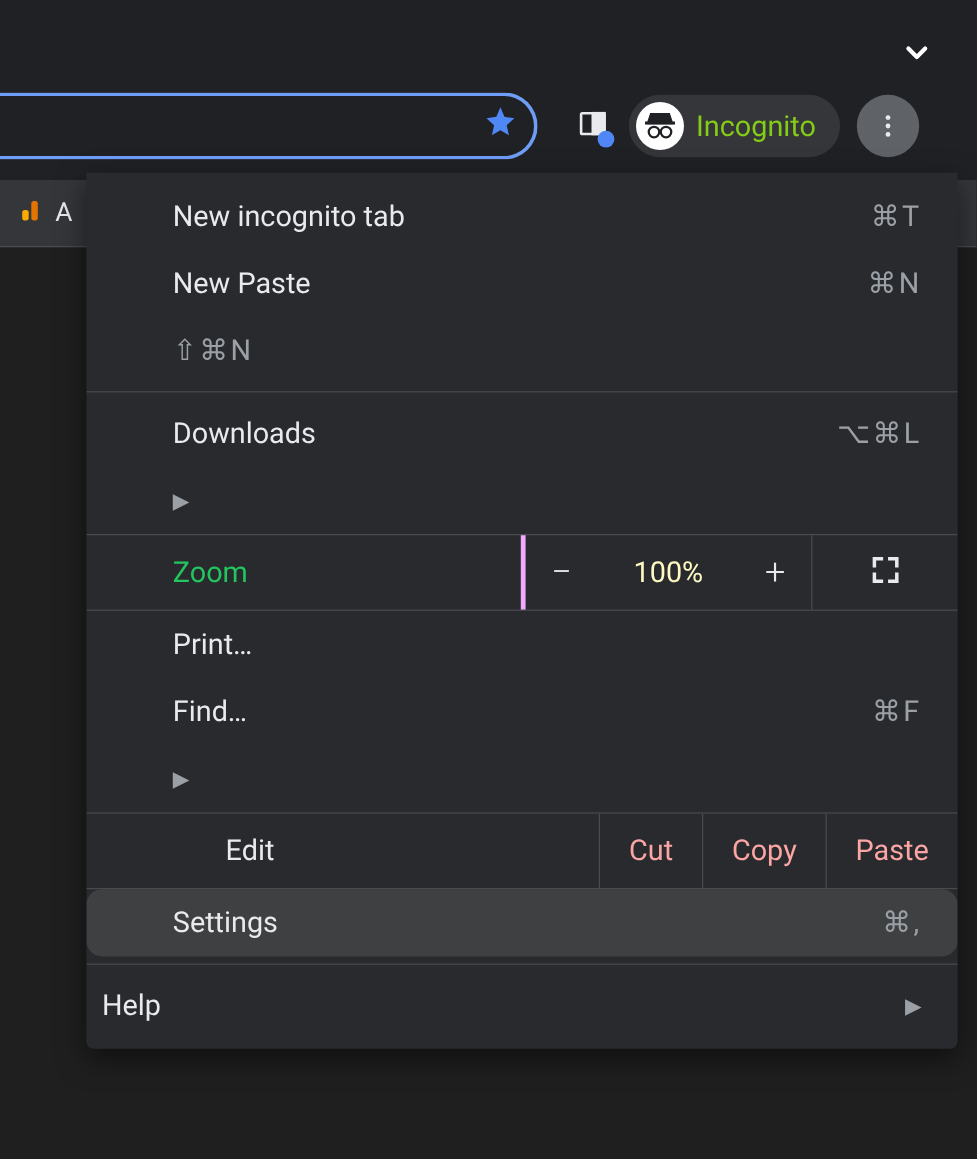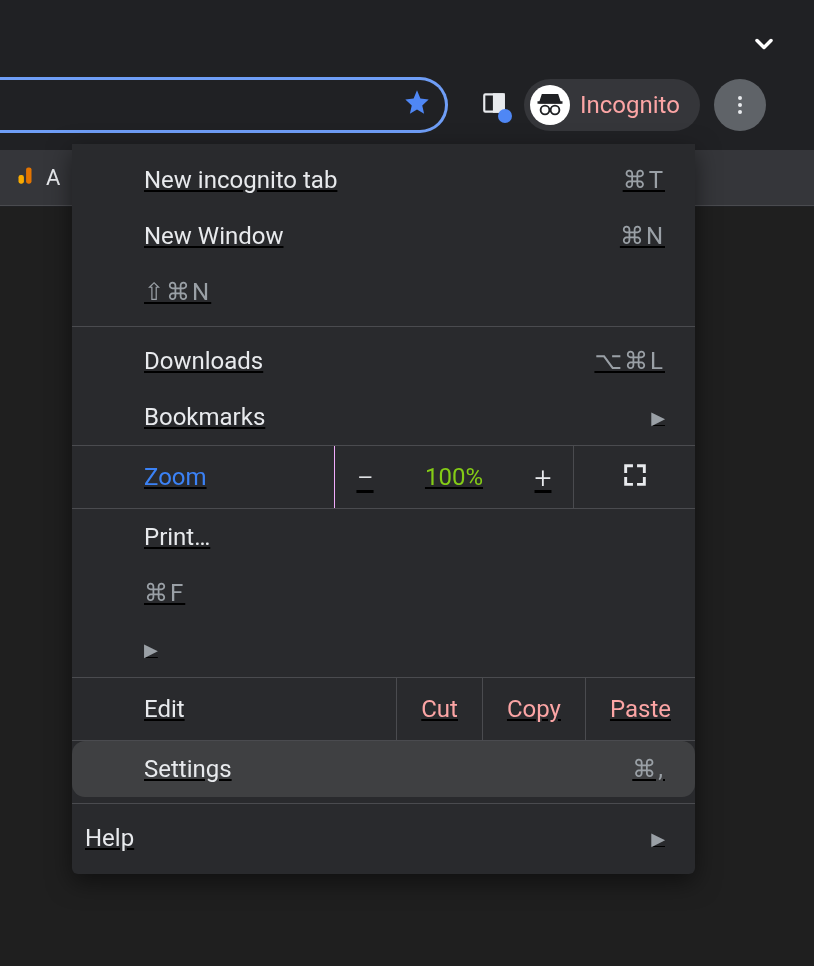--- a/index.html
+++ b/index.html
@@ -106,21 +106,21 @@
       align-items: center;
       justify-content: center;
     }
     
     .incognito-avatar svg {
       width: 30px;
       height: 30px;
     }
     
     .incognito-label {
-      color: #fca5a5;
+      color: #84cc16;
       font-size: 24px;
       font-weight: 400;
     }
     
     .kebab-button {
       width: 52px;
       height: 52px;
       background: #5f6368;
       border-radius: 50%;
       display: flex;
@@ -168,26 +168,25 @@
       right: 0;
       bottom: 0;
       background: #1f1f1f;
     }
     
     
     .dropdown-menu {
       position: absolute;
       top: 144px;
       left: 72px;
-      width: 623px;
+      width: 726px;
       background: #292a2d;
       border-radius: 0 0 6px 6px;
       box-shadow: 0 8px 24px rgba(0,0,0,0.5);
       overflow: hidden;
-      text-decoration: underline;
     }
     
     .menu-item {
       height: 56px;
       display: flex;
       align-items: center;
       padding: 0 30px 0 72px;
       color: #e8eaed;
       font-size: 24px;
       border-bottom: none;
@@ -236,41 +235,41 @@
       height: 64px;
       border-top: 1px solid #4a4b4f;
       border-bottom: 1px solid #4a4b4f;
     }
     
     .zoom-label {
       flex: 1;
       display: flex;
       align-items: center;
       padding-left: 72px;
-      color: #3b82f6;
-      font-size: 24px;
-      border-right: 1px solid #f0abfc;
+      color: #22c55e;
+      font-size: 24px;
+      border-right: 4px solid #f0abfc;
     }
     
     .zoom-btn {
       width: 60px;
       display: flex;
       align-items: center;
       justify-content: center;
       color: #e8eaed;
       font-size: 30px;
       font-weight: 300;
     }
     
     .zoom-value {
       width: 118px;
       display: flex;
       align-items: center;
       justify-content: center;
-      color: #84cc16;
+      color: #fef9c3;
       font-size: 24px;
     }
     
     .zoom-fullscreen {
       width: 122px;
       display: flex;
       align-items: center;
       justify-content: center;
       border-left: 1px solid #4a4b4f;
     }
@@ -280,20 +279,21 @@
       height: 28px;
     }
     
     
     .edit-row {
       display: flex;
       align-items: stretch;
       height: 64px;
       border-top: 1px solid #4a4b4f;
       border-bottom: 1px solid #4a4b4f;
+      padding-left: 44px;
     }
     
     .edit-label {
       flex: 1;
       display: flex;
       align-items: center;
       padding-left: 72px;
       color: #e8eaed;
       font-size: 24px;
       border-right: 1px solid #4a4b4f;
@@ -377,37 +377,36 @@
 <div class="page-area"></div>
 
 <div class="dropdown-menu">
 
   <div class="menu-item first">
     <span class="menu-item-label">New incognito tab</span>
     <span class="menu-item-shortcut">⌘T</span>
   </div>
 
   <div class="menu-item">
-    <span class="menu-item-label">New Window</span>
+    <span class="menu-item-label">New Paste</span>
     <span class="menu-item-shortcut">⌘N</span>
   </div>
 
   <div class="menu-item">
     <span class="menu-item-shortcut">⇧⌘N</span>
   </div>
 
   <div class="menu-separator"></div>
 
   <div class="menu-item">
     <span class="menu-item-label">Downloads</span>
     <span class="menu-item-shortcut">⌥⌘L</span>
   </div>
 
   <div class="menu-item">
-    <span class="menu-item-label">Bookmarks</span>
     <span class="menu-item-arrow">▶</span>
   </div>
 
   <div class="zoom-row">
     <div class="zoom-label">Zoom</div>
     <div class="zoom-btn">−</div>
     <div class="zoom-value">100%</div>
     <div class="zoom-btn">+</div>
     <div class="zoom-fullscreen">
       <span>
@@ -417,20 +416,21 @@
       </span>
     </div>
   </div>
 
 
   <div class="menu-item">
     <span class="menu-item-label">Print…</span>
   </div>
 
   <div class="menu-item">
+    <span class="menu-item-label">Find…</span>
     <span class="menu-item-shortcut">⌘F</span>
   </div>
 
   <div class="menu-item">
     <span class="menu-item-arrow">▶</span>
   </div>
 
   <div class="edit-row">
     <div class="edit-label">Edit</div>
     <div class="edit-btn">Cut</div>

